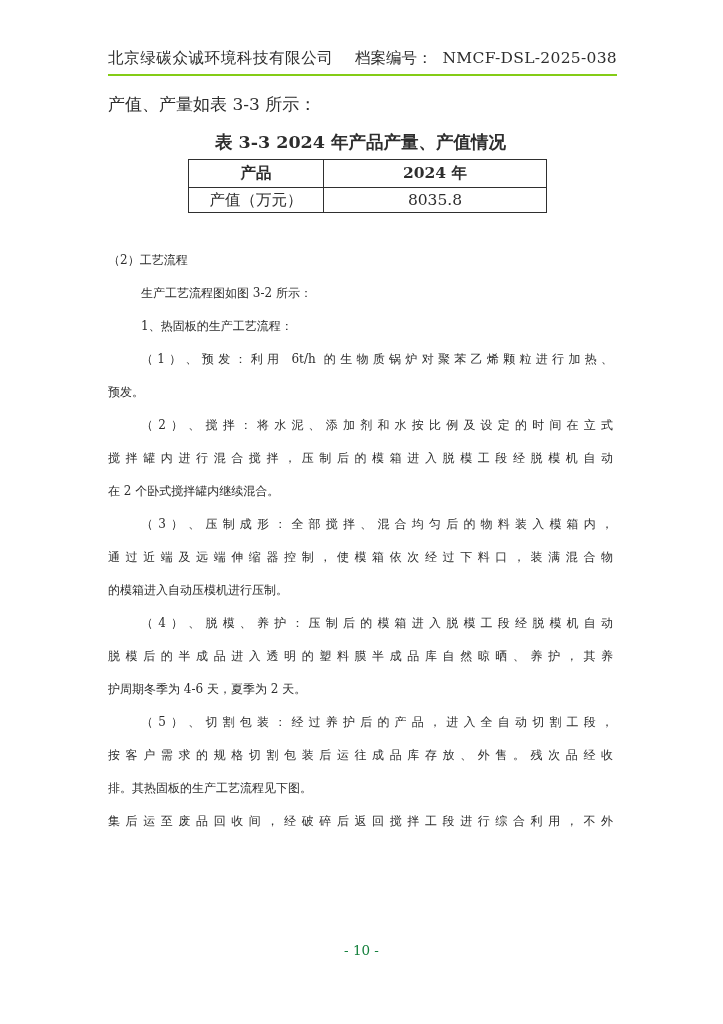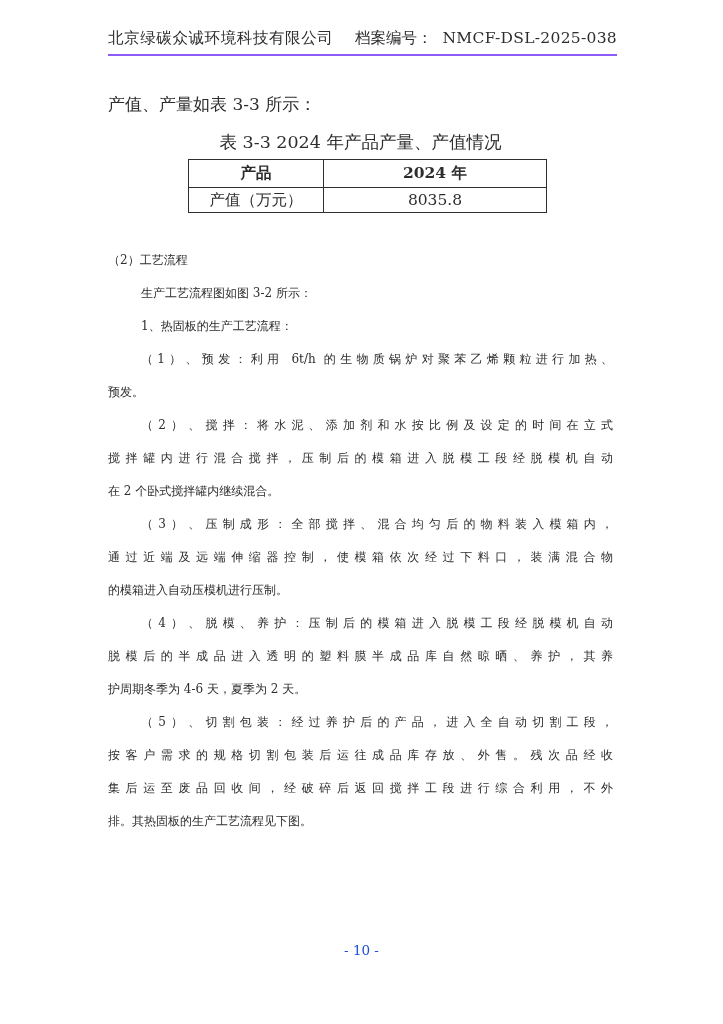--- a/index.html
+++ b/index.html
@@ -8,47 +8,47 @@
     width: 723px;
     height: 1024px;
     background: #ffffff;
     font-family: "DejaVu Serif", "Liberation Serif", serif;
     color: #2d2d2d;
     overflow: hidden;
   }
   .header {
     position: absolute;
     left: 108px;
-    top: 28px;
+    top: 48px;
     width: 509px;
     display: flex;
     justify-content: space-between;
     align-items: flex-start;
-    border-bottom: 2px solid #8b5cf6;
+    border-bottom: 2px solid #84cc16;
     padding-bottom: 5px;
     font-size: 15.5px;
   }
   .header .company { letter-spacing: 0.6px; }
   .header .archive { white-space: nowrap; }
   .header .archive .no { margin-left: 10px; letter-spacing: 0.3px; }
   .intro {
     position: absolute;
     left: 108px;
     top: 88px;
     width: 505px;
     font-size: 17px;
     line-height: 33px;
   }
   .table-title {
     position: absolute;
     left: 108px;
     top: 127px;
     width: 505px;
     text-align: center;
-    font-weight: normal;
+    font-weight: bold;
     font-size: 17.5px;
     line-height: 30px;
   }
   .prod-table {
     position: absolute;
     left: 188px;
     top: 159px;
     width: 356px;
     border-collapse: collapse;
     font-size: 15.5px;
@@ -75,21 +75,21 @@
   .line { height: 33px; overflow: hidden; }
   .line.indent { text-indent: 33px; }
   .line.fill { text-align: justify; text-align-last: justify; }
   .footer {
     position: absolute;
     left: 0;
     top: 942px;
     width: 723px;
     text-align: center;
     font-size: 13.5px;
-    color: #1d4ed8;
+    color: #15803d;
   }
 </style>
 </head>
 <body>
 
 <div class="page">
 
   <div class="header">
     <span class="company">北京绿碳众诚环境科技有限公司</span>
     <span class="archive">
@@ -124,19 +124,19 @@
     <div class="line fill">搅拌罐内进行混合搅拌，压制后的模箱进入脱模工段经脱模机自动</div>
     <div class="line">在 2 个卧式搅拌罐内继续混合。</div>
     <div class="line indent fill">（3）、压制成形：全部搅拌、混合均匀后的物料装入模箱内，</div>
     <div class="line fill">通过近端及远端伸缩器控制，使模箱依次经过下料口，装满混合物</div>
     <div class="line">的模箱进入自动压模机进行压制。</div>
     <div class="line indent fill">（4）、脱模、养护：压制后的模箱进入脱模工段经脱模机自动</div>
     <div class="line fill">脱模后的半成品进入透明的塑料膜半成品库自然晾晒、养护，其养</div>
     <div class="line">护周期冬季为 4-6 天，夏季为 2 天。</div>
     <div class="line indent fill">（5）、切割包装：经过养护后的产品，进入全自动切割工段，</div>
     <div class="line fill">按客户需求的规格切割包装后运往成品库存放、外售。残次品经收</div>
+    <div class="line">排。其热固板的生产工艺流程见下图。</div>
     <div class="line fill">集后运至废品回收间，经破碎后返回搅拌工段进行综合利用，不外</div>
-    <div class="line">排。其热固板的生产工艺流程见下图。</div>
   </div>
 
   <div class="footer">- 10 -</div>
 
 </div>
 
 </body></html>

